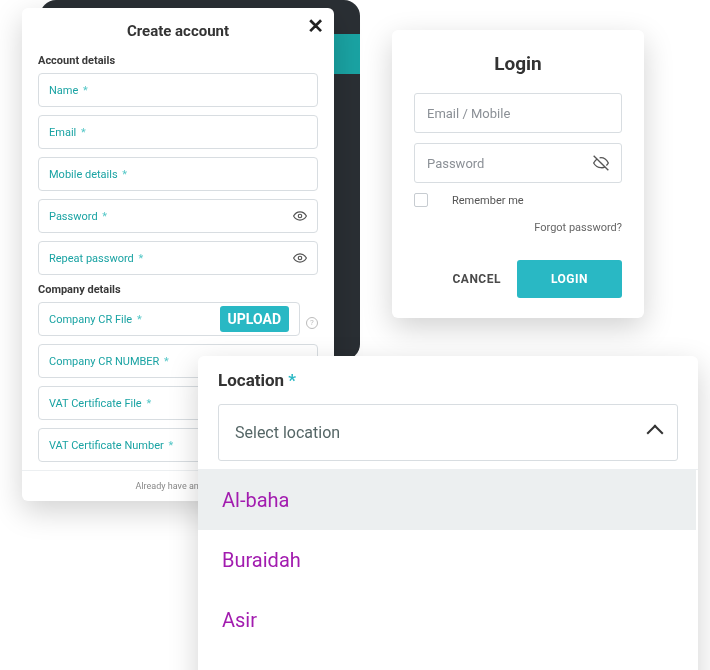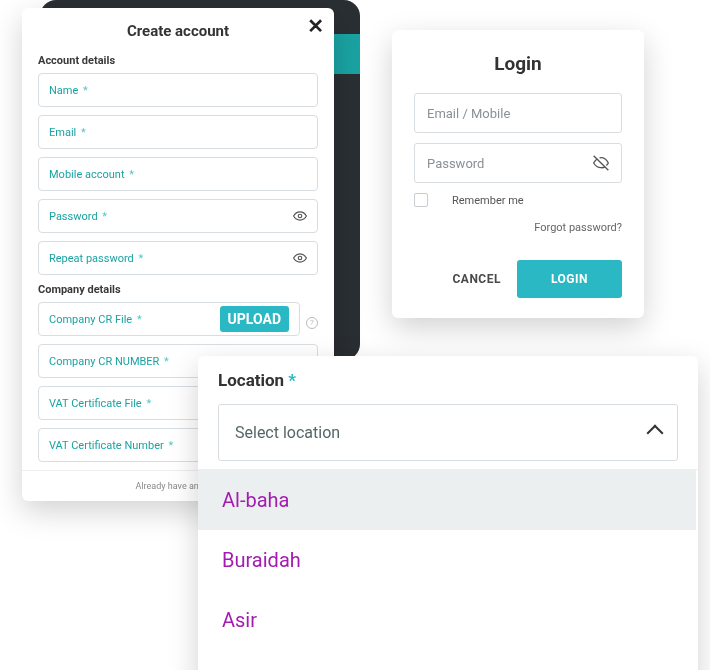--- a/index.html
+++ b/index.html
@@ -142,21 +142,21 @@
 
   <div class="section-label">Account details</div>
 
   <div class="field">
     <span class="placeholder"><span>Name</span><span class="asterisk"> *</span></span>
   </div>
   <div class="field">
     <span class="placeholder"><span>Email</span><span class="asterisk"> *</span></span>
   </div>
   <div class="field">
-    <span class="placeholder"><span>Mobile account</span><span class="asterisk"> *</span></span>
+    <span class="placeholder"><span>Mobile details</span><span class="asterisk"> *</span></span>
   </div>
   <div class="field">
     <span class="placeholder"><span>Password</span><span class="asterisk"> *</span></span>
     <svg class="eye-icon" viewBox="0 0 24 24" fill="none" stroke="currentColor" stroke-width="2">
         <path d="M1 12s4-7 11-7 11 7 11 7-4 7-11 7S1 12 1 12z"></path>
         <circle cx="12" cy="12" r="3"></circle>
       </svg>
   </div>
   <div class="field">
     <span class="placeholder"><span>Repeat password</span><span class="asterisk"> *</span></span>

